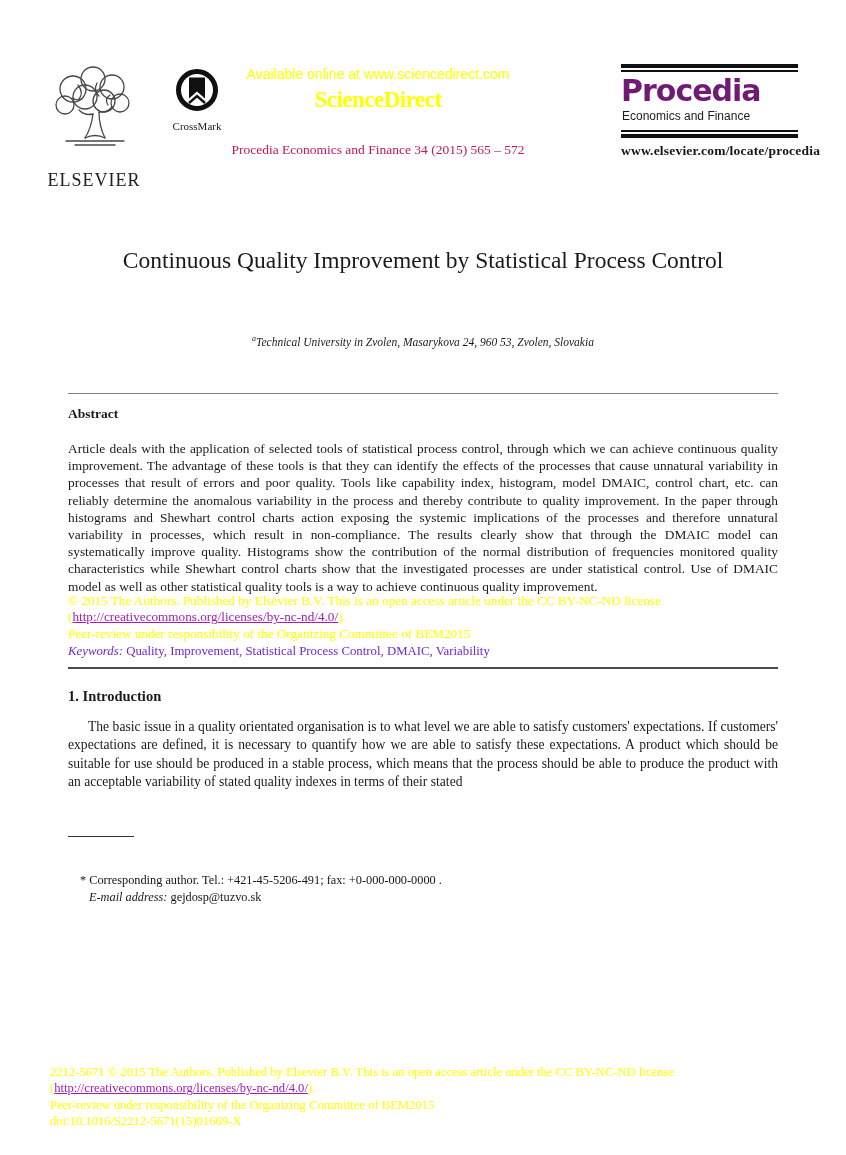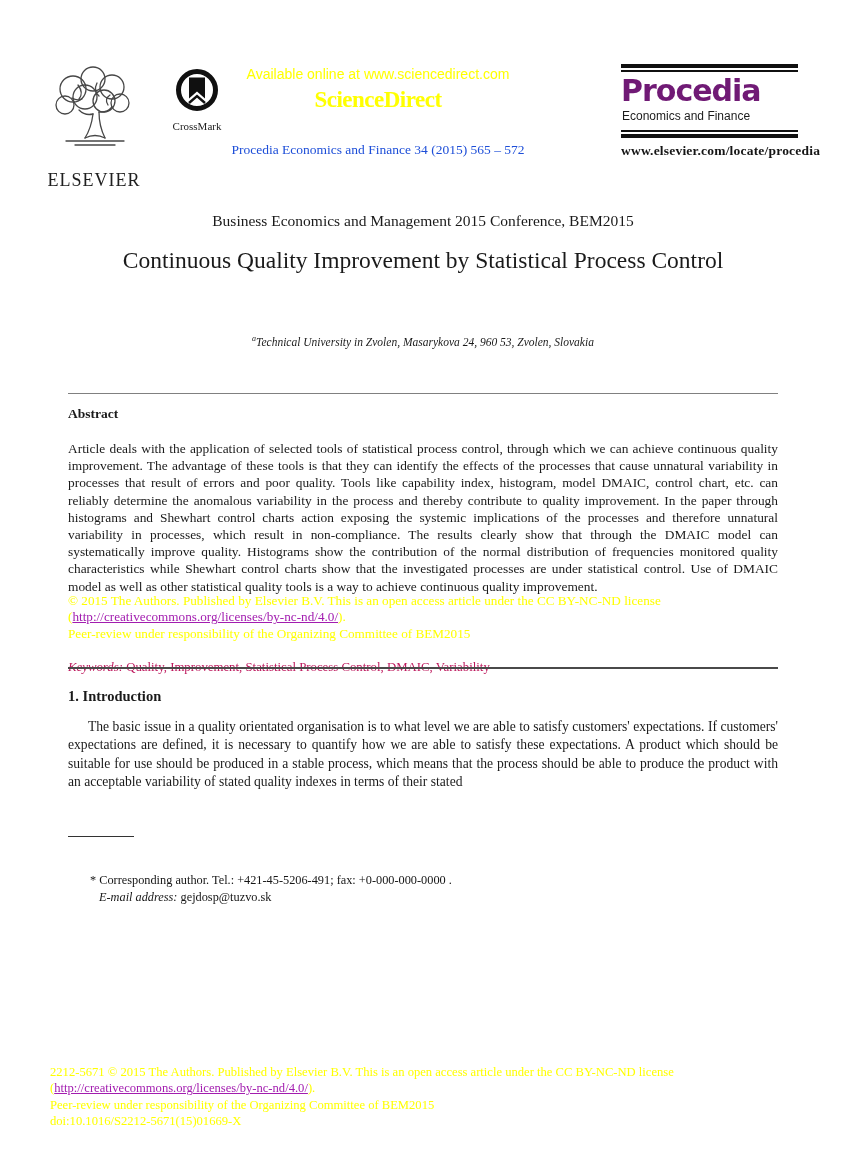--- a/index.html
+++ b/index.html
@@ -11,49 +11,49 @@
   }
   
   .header { position:absolute; left:0; top:58px; width:100%; height:135px; }
   .elsevier { position:absolute; left:44px; top:4px; width:100px; text-align:center; }
   .elsevier-word { font-size:18px; letter-spacing:1px; color:#202020; margin-top:18px; }
   .crossmark { position:absolute; left:169px; top:10px; width:56px; text-align:center; }
   .crossmark-label { font-size:11px; color:#222; margin-top:2px; }
   .head-center { position:absolute; left:150px; right:240px; top:8px; text-align:center; }
   .avail { font-family:"Liberation Sans", sans-serif; font-size:14px; color:#ffff00; }
   .sd { font-family:Liberation Serif, serif; font-weight:bold; font-size:23px; color:#ffff00; margin-top:5px; letter-spacing:-0.5px; }
-  .jref { font-size:13.5px; color:#1d4ed8; margin-top:29px; }
+  .jref { font-size:13.5px; color:#be185d; margin-top:29px; }
   .procedia-box { position:absolute; right:48px; top:6px; width:177px; }
   .rule-thick { height:4px; background:#101010; }
   .rule-thin { height:1.5px; background:#101010; margin-top:2px; }
   .rule-thin2 { height:1.5px; background:#101010; margin-bottom:2px; }
   .pname { font-family:"DejaVu Sans", sans-serif; font-weight:bold; font-size:30px; color:#701a75; letter-spacing:-1px; line-height:1.15; margin-top:2px; }
   .psub { font-family:"Liberation Sans", sans-serif; font-size:12px; color:#1c1c1c; margin:1px 0 7px 1px; }
   .purl { font-size:13.5px; font-weight:600; color:#151515; margin-top:5px; letter-spacing:0.2px; }
   
   .conference { position:absolute; left:0; width:100%; top:212px; text-align:center; font-size:15.5px; }
   .title { position:absolute; left:0; width:100%; top:247px; text-align:center; font-size:23.5px; }
   .author { position:absolute; left:0; width:100%; top:298px; text-align:center; font-size:17px; }
   .author sup { font-size:11px; }
   .affiliation { position:absolute; left:0; width:100%; top:334px; text-align:center; font-style:italic; font-size:11.5px; }
   .affiliation sup { font-size:8px; }
   
   .rule1 { position:absolute; left:68px; right:68px; top:393px; border-top:1px solid #808080; }
   .abs-head { position:absolute; left:68px; top:406px; font-weight:bold; font-size:13.5px; }
   .abs-body { position:absolute; left:68px; width:710px; top:440px; font-size:13.4px; line-height:17.2px; text-align:justify; }
   .abs-copy { position:absolute; left:68px; width:710px; top:593px; font-size:13.2px; line-height:16.4px; color:#ffff00; }
   .link { color:#a21caf; text-decoration:underline; cursor:pointer; }
-  .keywords { position:absolute; left:68px; width:710px; top:660px; font-size:12.8px; color:#be185d; }
+  .keywords { position:absolute; left:68px; width:710px; top:644px; font-size:12.8px; color:#6d28d9; }
   .rule2 { position:absolute; left:68px; right:68px; top:667px; border-top:2px solid #4a4a4a; }
   
   .intro-head { position:absolute; left:68px; top:688px; font-weight:bold; font-size:14.5px; }
   .intro-para { position:absolute; left:68px; width:710px; top:718px; font-size:13.6px; line-height:18.3px; text-align:justify; text-indent:20px; }
   
   .footrule { position:absolute; left:68px; top:836px; width:66px; border-top:1.5px solid #333; }
-  .footnote { position:absolute; left:90px; top:872px; font-size:12.3px; line-height:16.5px; color:#151515; }
+  .footnote { position:absolute; left:80px; top:872px; font-size:12.3px; line-height:16.5px; color:#151515; }
   .footnote .fn2 { padding-left:9px; }
   
   .footer { position:absolute; left:50px; right:36px; top:1064px; font-size:12.6px; line-height:16.4px; color:#ffff00; }
 </style>
 </head>
 <body>
 
 <div class="page">
 
   <div class="header">
@@ -101,21 +101,20 @@
       <div class="rule-thick"></div>
       <div class="rule-thin"></div>
       <div class="pname">Procedia</div>
       <div class="psub">Economics and Finance</div>
       <div class="rule-thin2"></div>
       <div class="rule-thick"></div>
       <div class="purl">www.elsevier.com/locate/procedia</div>
     </div>
   </div>
 
-  <div class="conference">Business Economics and Management 2015 Conference, BEM2015</div>
   <h1 class="title" style="font-weight:normal;">Continuous Quality Improvement by Statistical Process Control</h1>
   <div class="affiliation"><sup>a</sup><span>Technical University in Zvolen, Masarykova 24, 960 53, Zvolen, Slovakia</span></div>
 
   <div class="rule1"></div>
   <div class="abs-head">Abstract</div>
   <div class="abs-body">Article deals with the application of selected tools of statistical process control, through which we can achieve continuous quality improvement. The advantage of these tools is that they can identify the effects of the processes that cause unnatural variability in processes that result of errors and poor quality. Tools like capability index, histogram, model DMAIC, control chart, etc. can reliably determine the anomalous variability in the process and thereby contribute to quality improvement. In the paper through histograms and Shewhart control charts action exposing the systemic implications of the processes and therefore unnatural variability in processes, which result in non-compliance. The results clearly show that through the DMAIC model can systematically improve quality. Histograms show the contribution of the normal distribution of frequencies monitored quality characteristics while Shewhart control charts show that the investigated processes are under statistical control. Use of DMAIC model as well as other statistical quality tools is a way to achieve continuous quality improvement.</div>
 
   <div class="abs-copy">
     <div>© 2015 The Authors. Published by Elsevier B.V. This is an open access article under the CC BY-NC-ND license</div>
     <div><span>(</span><span class="link">http://creativecommons.org/licenses/by-nc-nd/4.0/</span><span>).</span></div>

